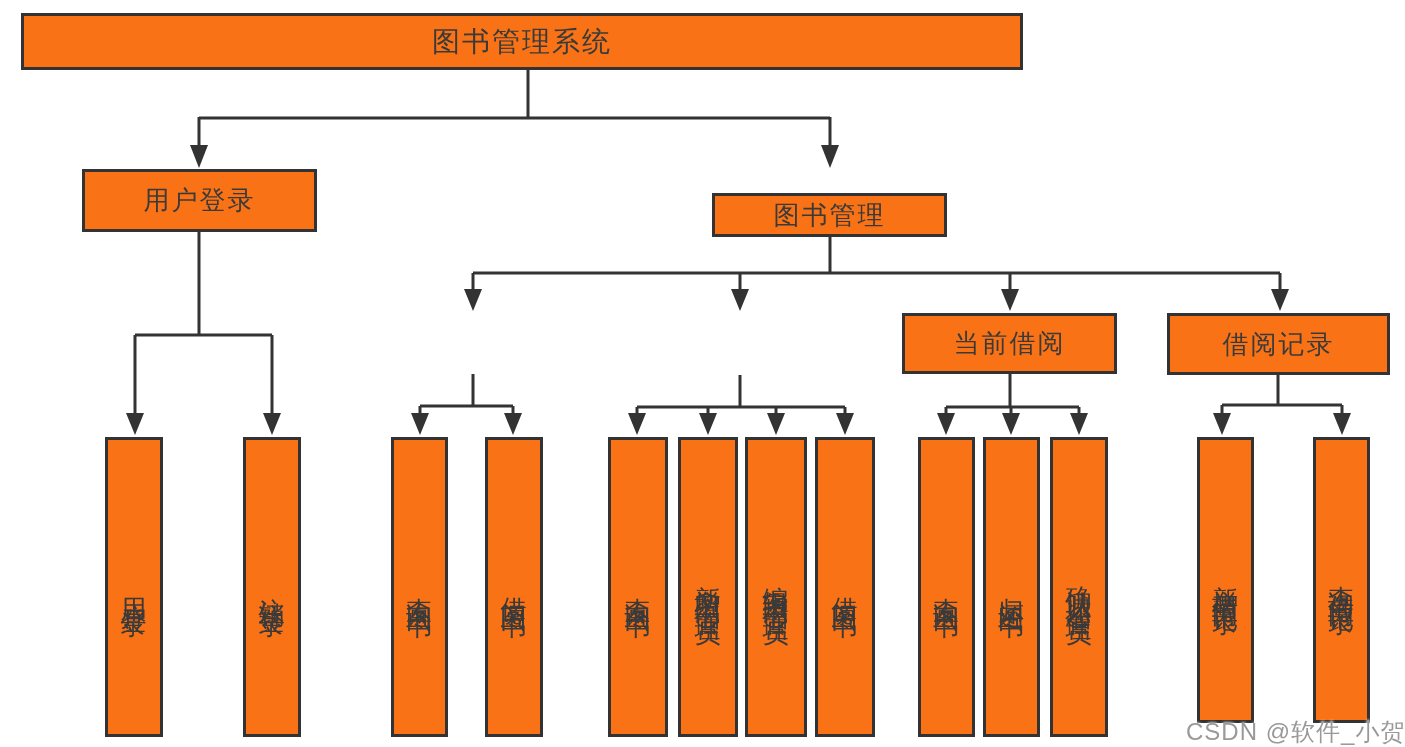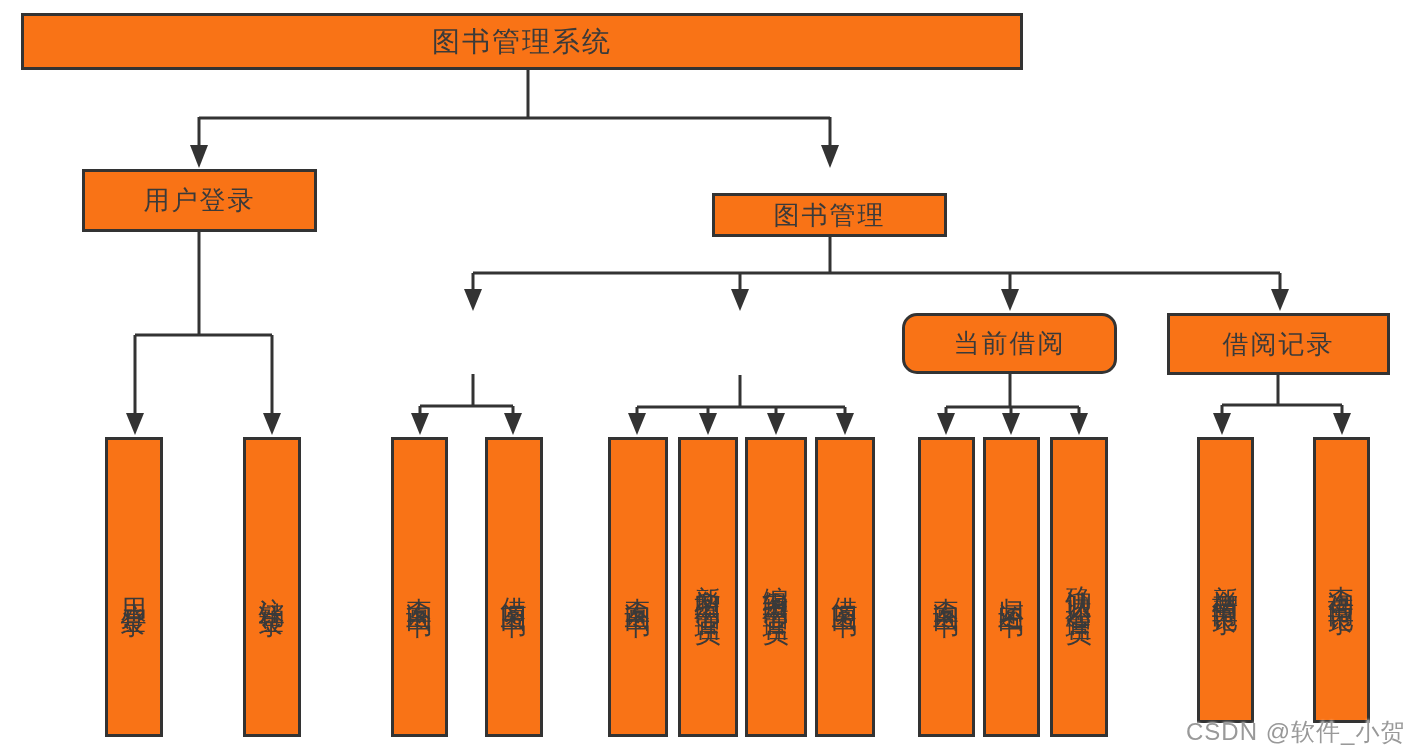--- a/index.html
+++ b/index.html
@@ -106,21 +106,21 @@
     <span>图书管理系统</span>
   </div>
 
   <div class="box" style="left:82px;top:169px;width:235px;height:63px;">
     <span>用户登录</span>
   </div>
   <div class="box" style="left:712px;top:169px;width:235px;height:44px;margin-top:24px;">
     <span>图书管理</span>
   </div>
 
-  <div class="box" style="left:902px;top:313px;width:215px;height:61px;border-radius:15px;">
+  <div class="box" style="left:902px;top:313px;width:215px;height:61px;">
     <span>当前借阅</span>
   </div>
   <div class="box" style="left:1167px;top:313px;width:223px;height:62px;">
     <span>借阅记录</span>
   </div>
 
   <div class="box leaf" style="left:105px;top:437px;width:58px;height:300px;">
     <span>用户登录</span>
   </div>
   <div class="box leaf" style="left:243px;top:437px;width:58px;height:300px;">

